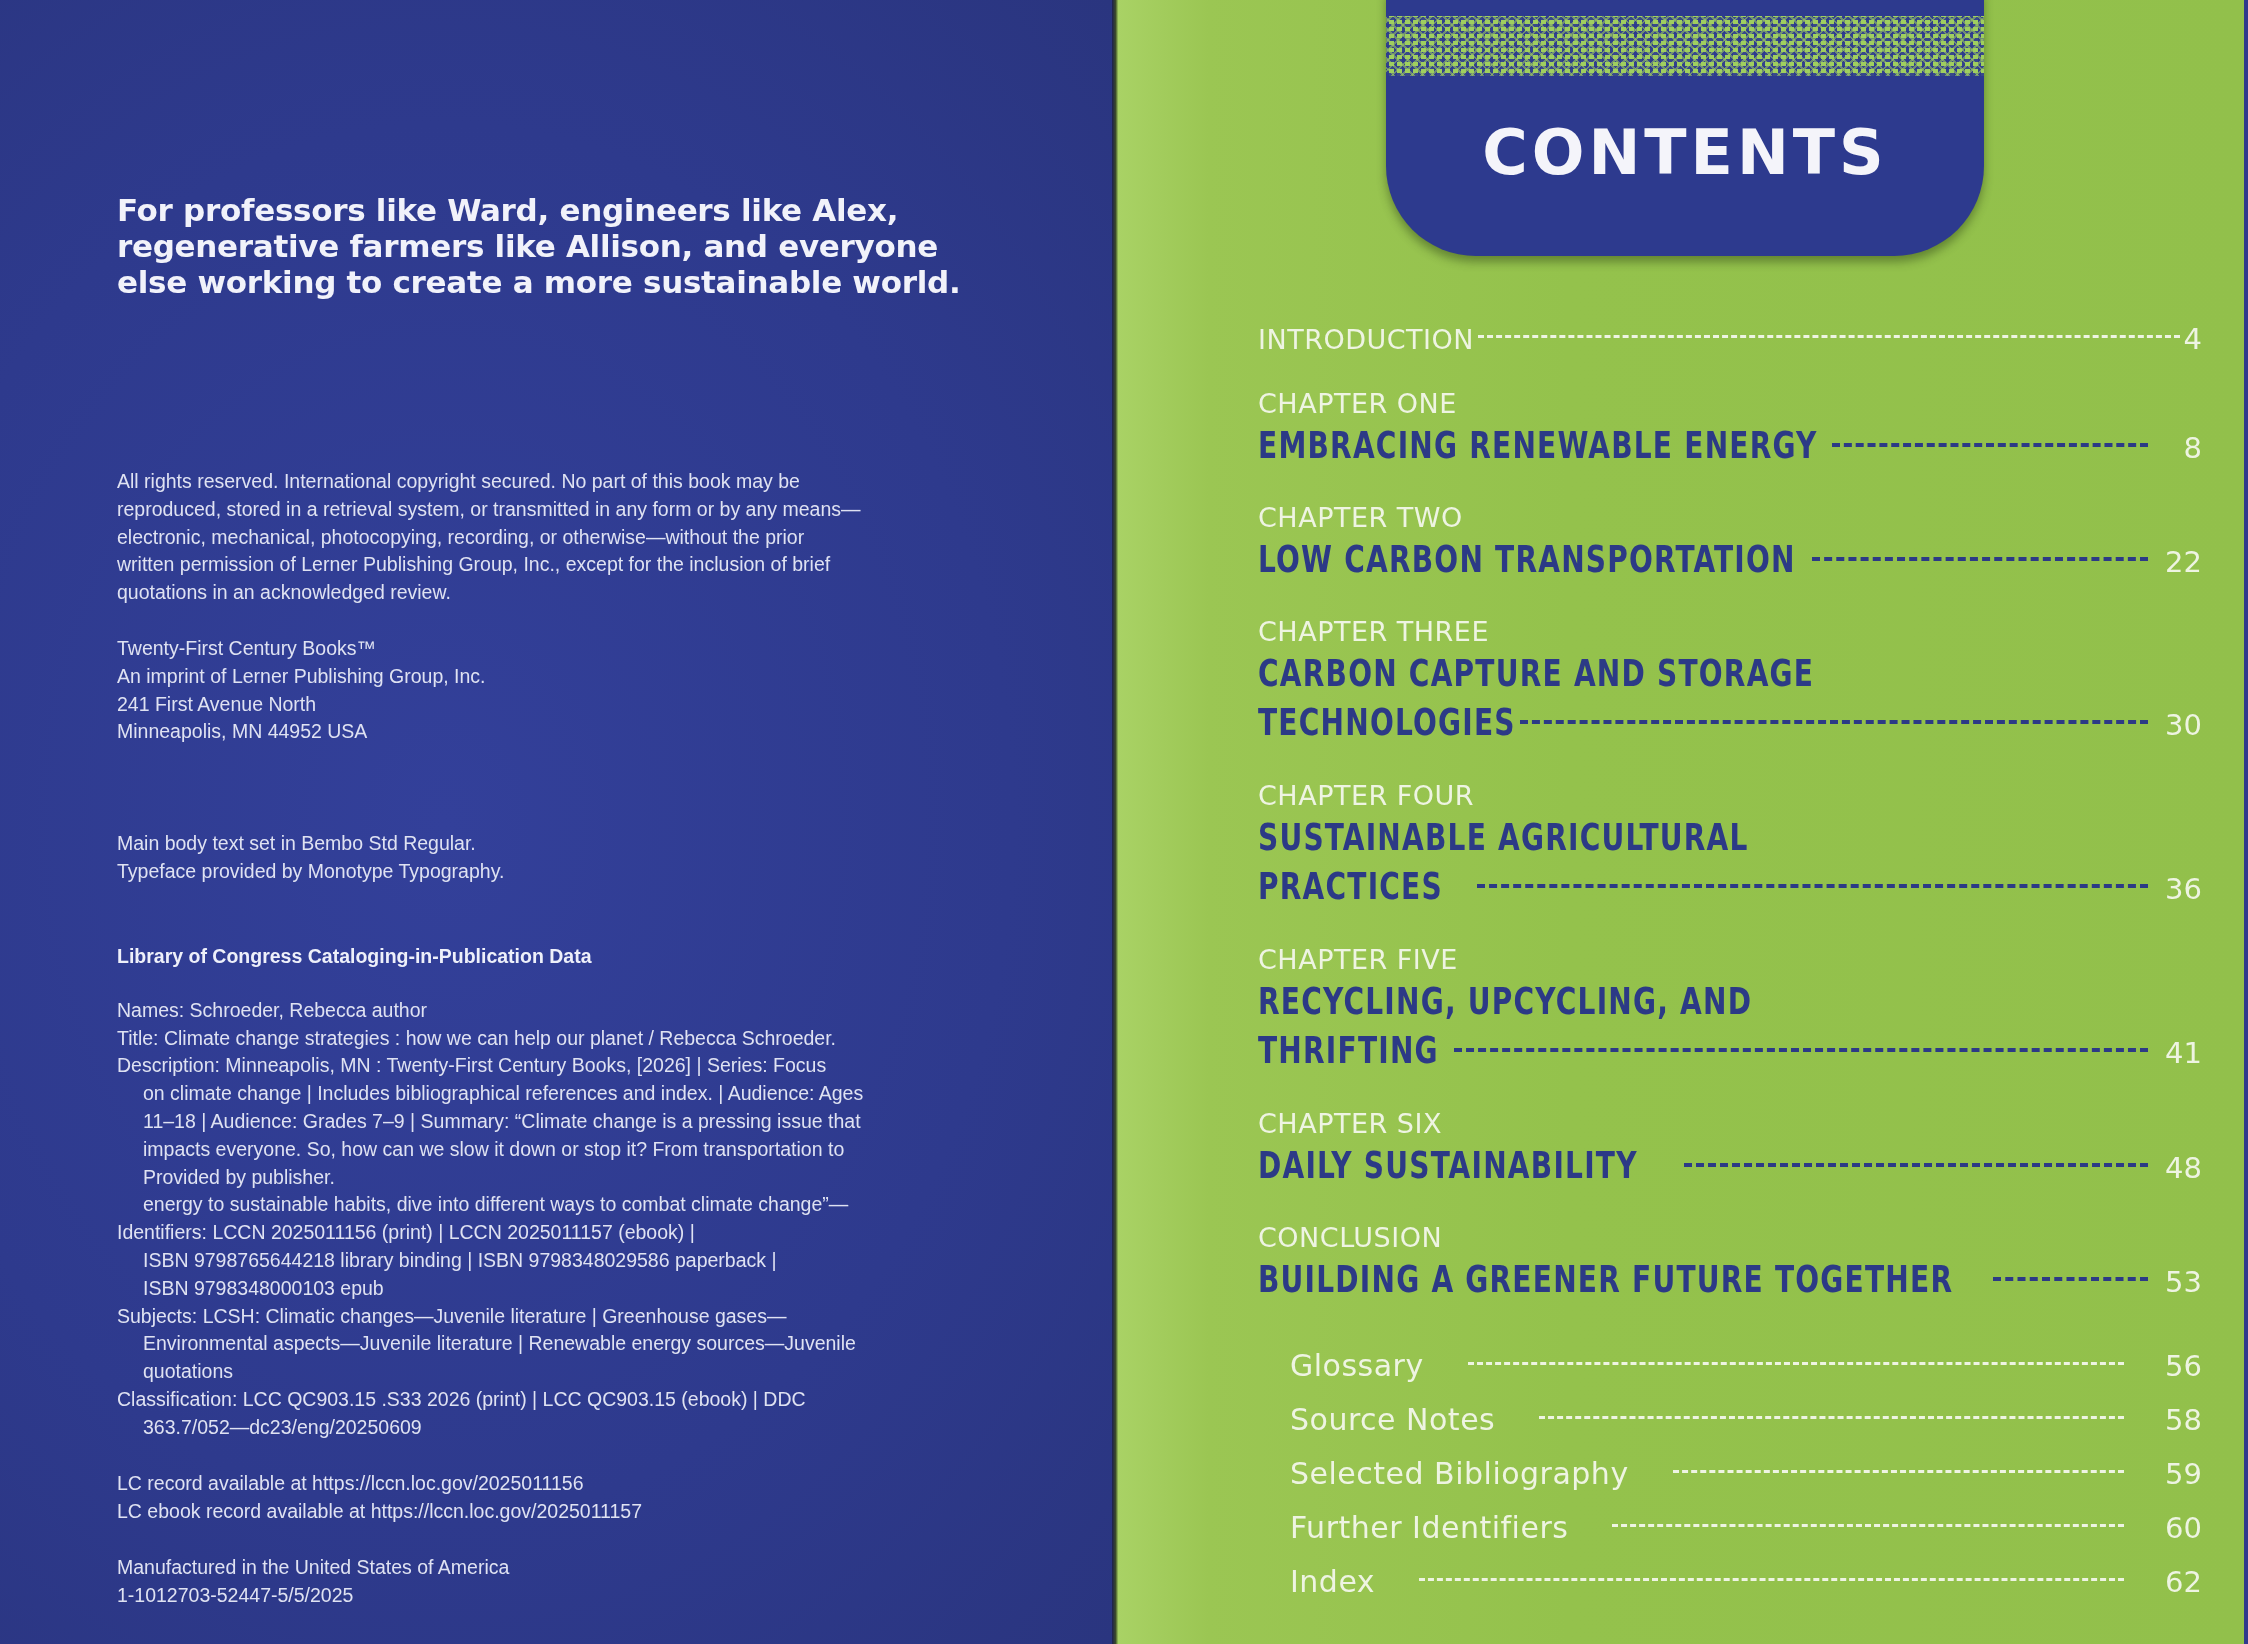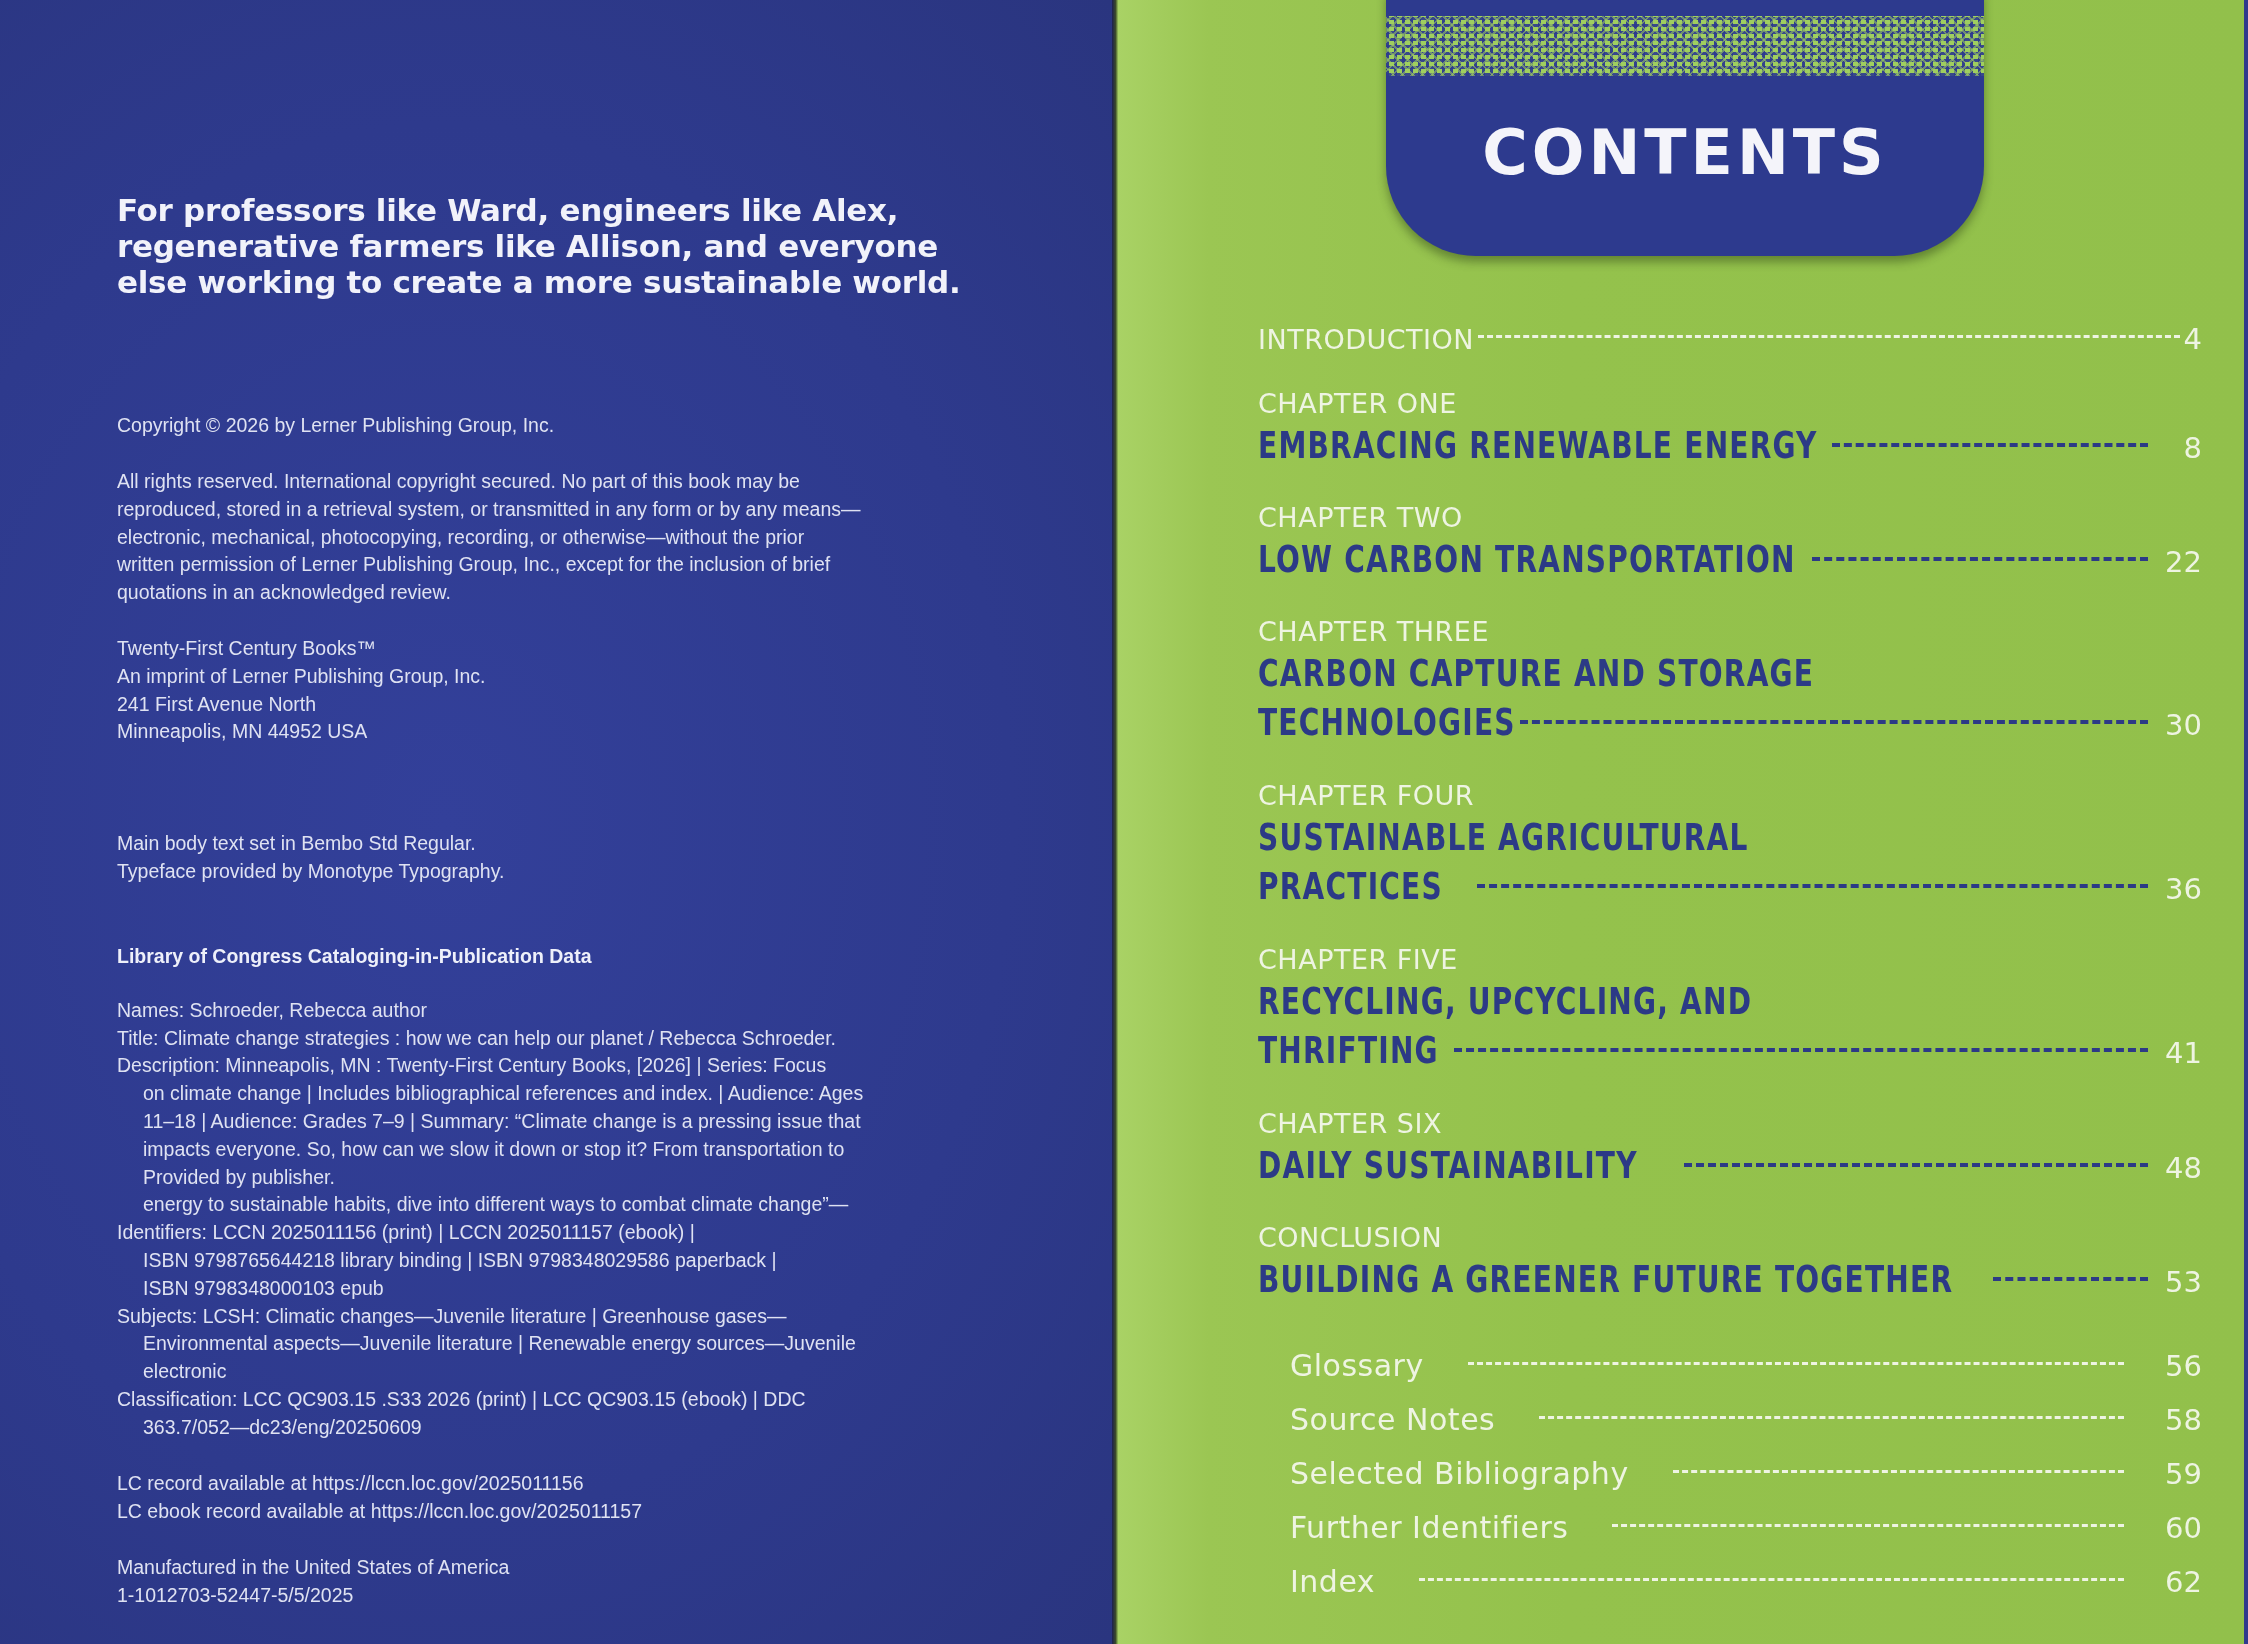--- a/index.html
+++ b/index.html
@@ -91,23 +91,20 @@
     .back-row .leader { margin:0 6px 0 12px; }
   </style>
 </head>
 <body>
 
 <div class="spread">
 
   <div class="left-page">
     <div class="dedication">For professors like Ward, engineers like Alex, regenerative farmers like Allison, and everyone else working to create a more sustainable world.</div>
 
-    <div class="cp-block" style="top:412px;">
-      <div class="cp-line">Copyright © 2026 by Lerner Publishing Group, Inc.</div>
-    </div>
 
     <div class="cp-block" style="top:468px;">
       <div class="cp-line">All rights reserved. International copyright secured. No part of this book may be</div>
       <div class="cp-line">reproduced, stored in a retrieval system, or transmitted in any form or by any means—</div>
       <div class="cp-line">electronic, mechanical, photocopying, recording, or otherwise—without the prior</div>
       <div class="cp-line">written permission of Lerner Publishing Group, Inc., except for the inclusion of brief</div>
       <div class="cp-line">quotations in an acknowledged review.</div>
     </div>
 
     <div class="cp-block" style="top:635px;">
@@ -132,21 +129,21 @@
       <div class="cp-line cp-indent">on climate change | Includes bibliographical references and index. | Audience: Ages</div>
       <div class="cp-line cp-indent">11–18 | Audience: Grades 7–9 | Summary: “Climate change is a pressing issue that</div>
       <div class="cp-line cp-indent">impacts everyone. So, how can we slow it down or stop it? From transportation to</div>
       <div class="cp-line cp-indent">Provided by publisher.</div>
       <div class="cp-line cp-indent">energy to sustainable habits, dive into different ways to combat climate change”—</div>
       <div class="cp-line">Identifiers: LCCN 2025011156 (print) | LCCN 2025011157 (ebook) |</div>
       <div class="cp-line cp-indent">ISBN 9798765644218 library binding | ISBN 9798348029586 paperback |</div>
       <div class="cp-line cp-indent">ISBN 9798348000103 epub</div>
       <div class="cp-line">Subjects: LCSH: Climatic changes—Juvenile literature | Greenhouse gases—</div>
       <div class="cp-line cp-indent">Environmental aspects—Juvenile literature | Renewable energy sources—Juvenile</div>
-      <div class="cp-line cp-indent">electronic</div>
+      <div class="cp-line cp-indent">quotations</div>
       <div class="cp-line">Classification: LCC QC903.15 .S33 2026  (print) | LCC QC903.15  (ebook) | DDC</div>
       <div class="cp-line cp-indent">363.7/052—dc23/eng/20250609</div>
     </div>
 
     <div class="cp-block" style="top:1470px;">
       <div class="cp-line">LC record available at https://lccn.loc.gov/2025011156</div>
       <div class="cp-line">LC ebook record available at https://lccn.loc.gov/2025011157</div>
     </div>
 
     <div class="cp-block" style="top:1554px;">

